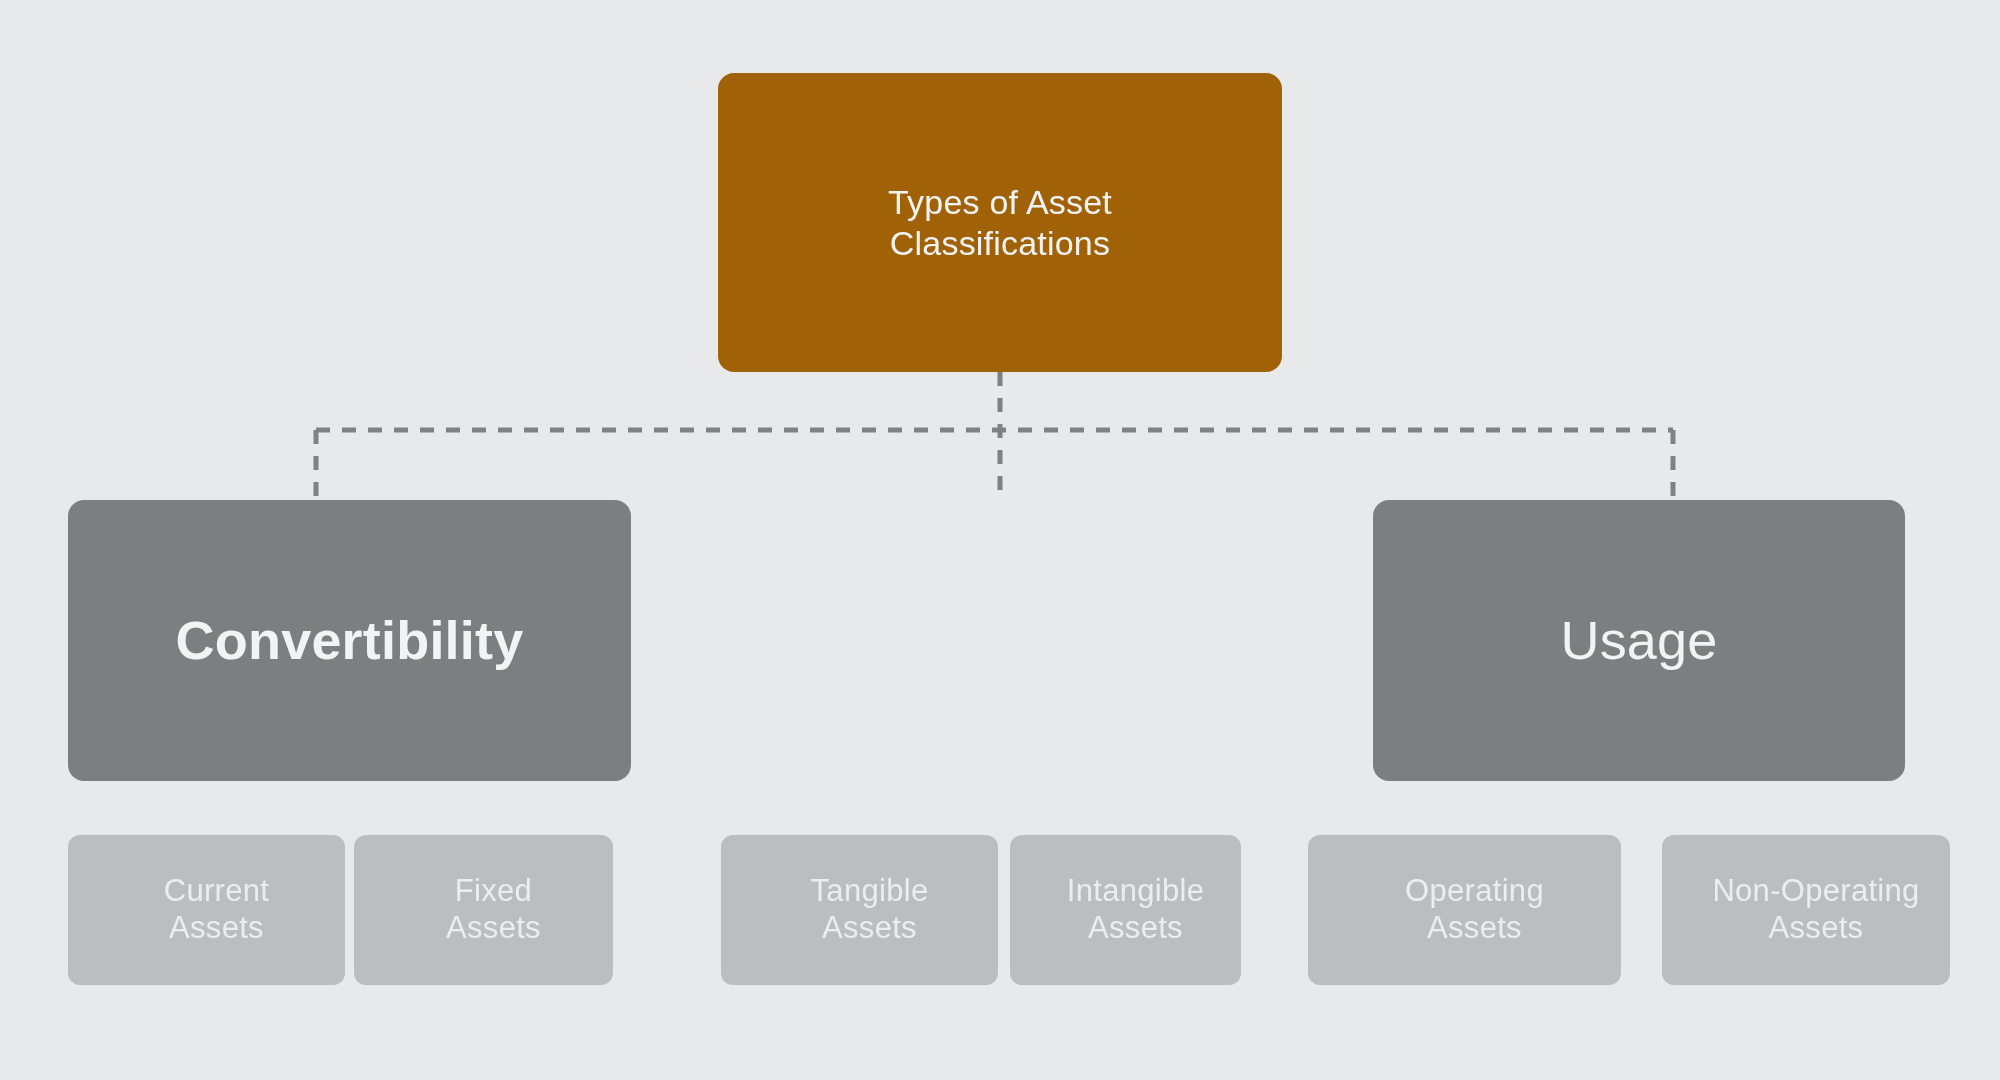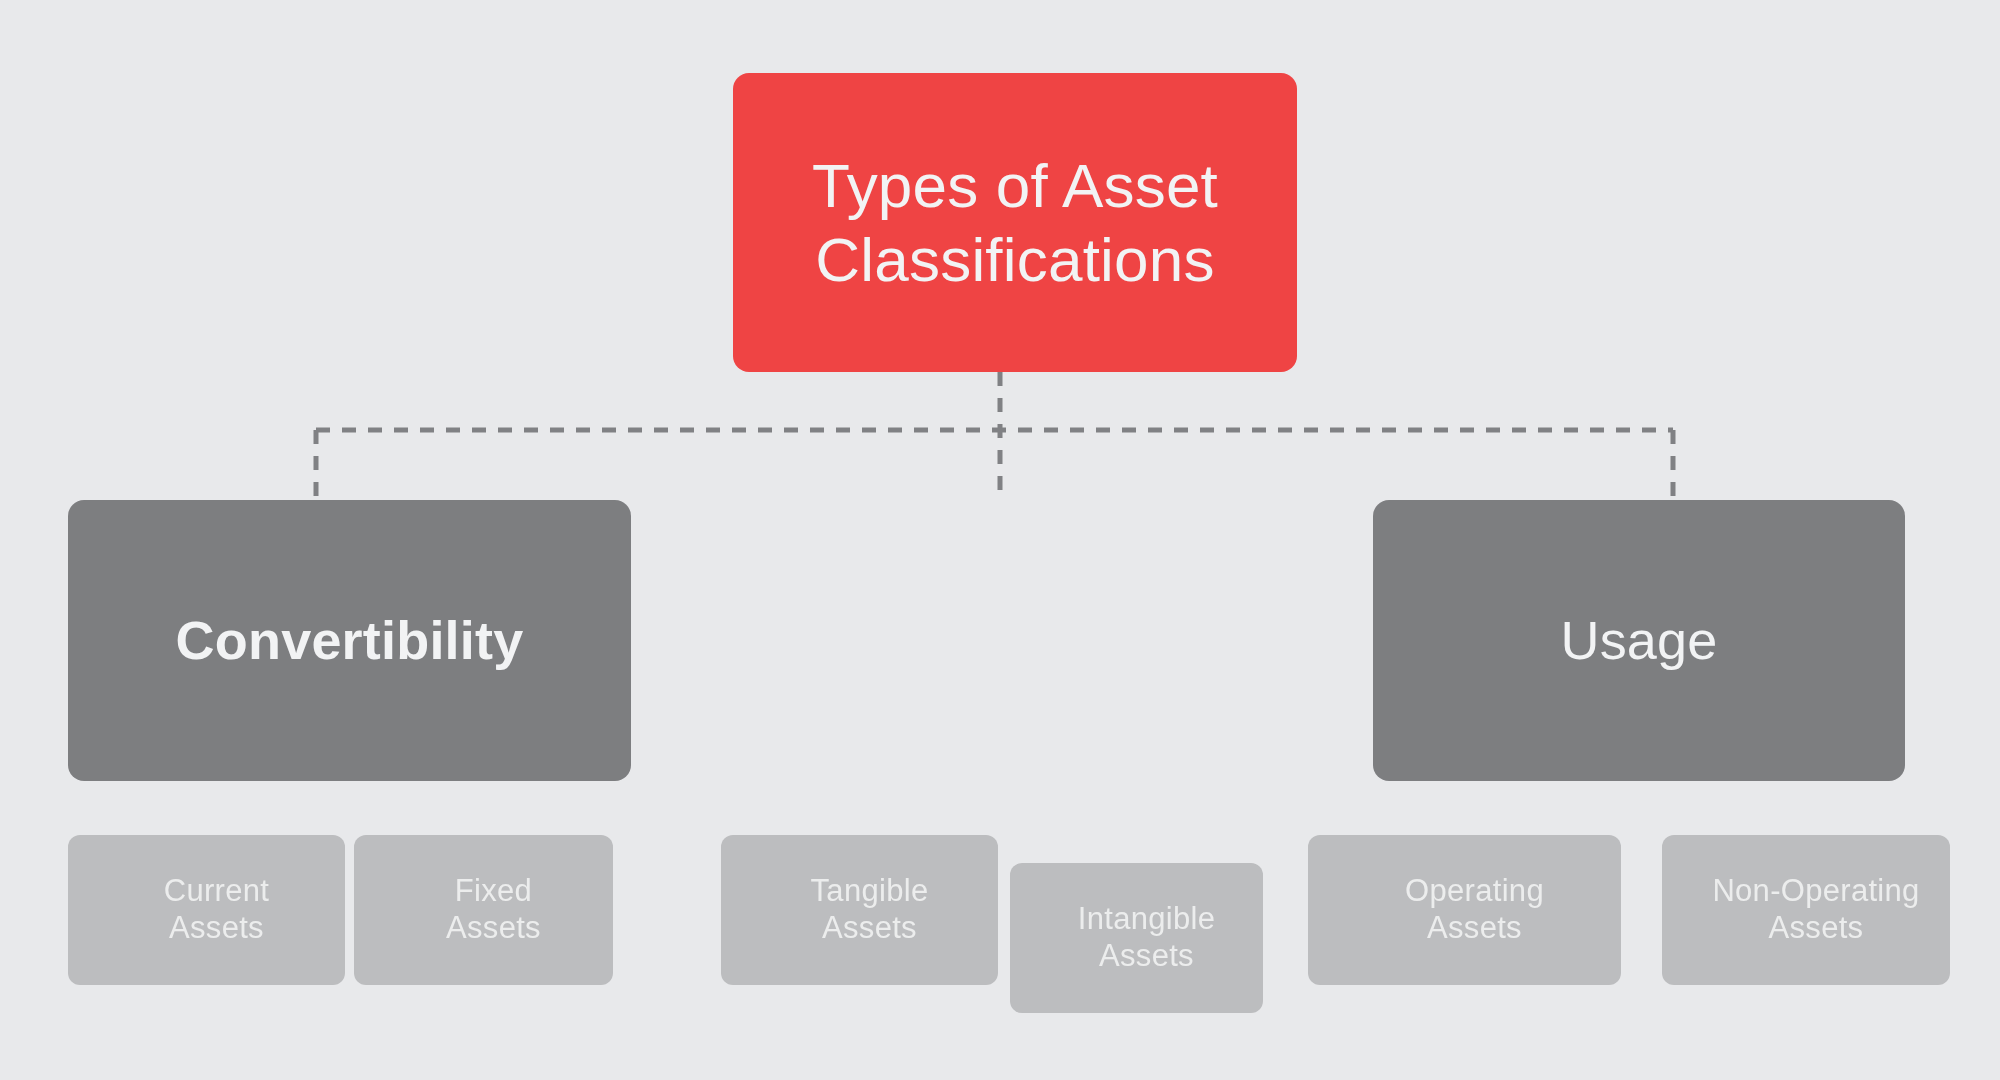--- a/index.html
+++ b/index.html
@@ -44,25 +44,24 @@
     line-height: 1.18;
     white-space: pre-line;
     letter-spacing: 0.2px;
   }
 
   .node-root {
     left: 718px;
     top: 73px;
     width: 564px;
     height: 299px;
-    background: #ef4444;
+    background: #a16207;
     border-radius: 16px;
-    font-size: 62px;
+    font-size: 34px;
     font-weight: 400;
-    margin-left: 15px;
   }
 
   .node-branch {
     top: 500px;
     height: 281px;
     background: #7d7e80;
     border-radius: 16px;
     font-size: 54px;
     font-weight: 400;
   }
@@ -77,21 +76,21 @@
     border-radius: 12px;
     font-size: 31px;
     font-weight: 400;
     color: #eceded;
     letter-spacing: 0.3px;
     padding-left: 20px;
   }
   .node-leaf.l0 { left: 68px;   width: 277px; }
   .node-leaf.l1 { left: 354px;  width: 259px; }
   .node-leaf.l2 { left: 721px;  width: 277px; }
-  .node-leaf.l3 { left: 1010px; width: 253px; margin-top: 28px; }
+  .node-leaf.l3 { left: 1010px; width: 231px; }
   .node-leaf.l4 { left: 1308px; width: 313px; }
   .node-leaf.l5 { left: 1662px; width: 288px; }
 </style>
 </head>
 <body>
 
 <div id="diagram-canvas">
 
   <svg id="connectors" viewBox="0 0 2000 1080" width="2000" height="1080" aria-hidden="true">
     <g fill="none" stroke="#808184" stroke-width="5" stroke-dasharray="14 12" stroke-linecap="butt">

